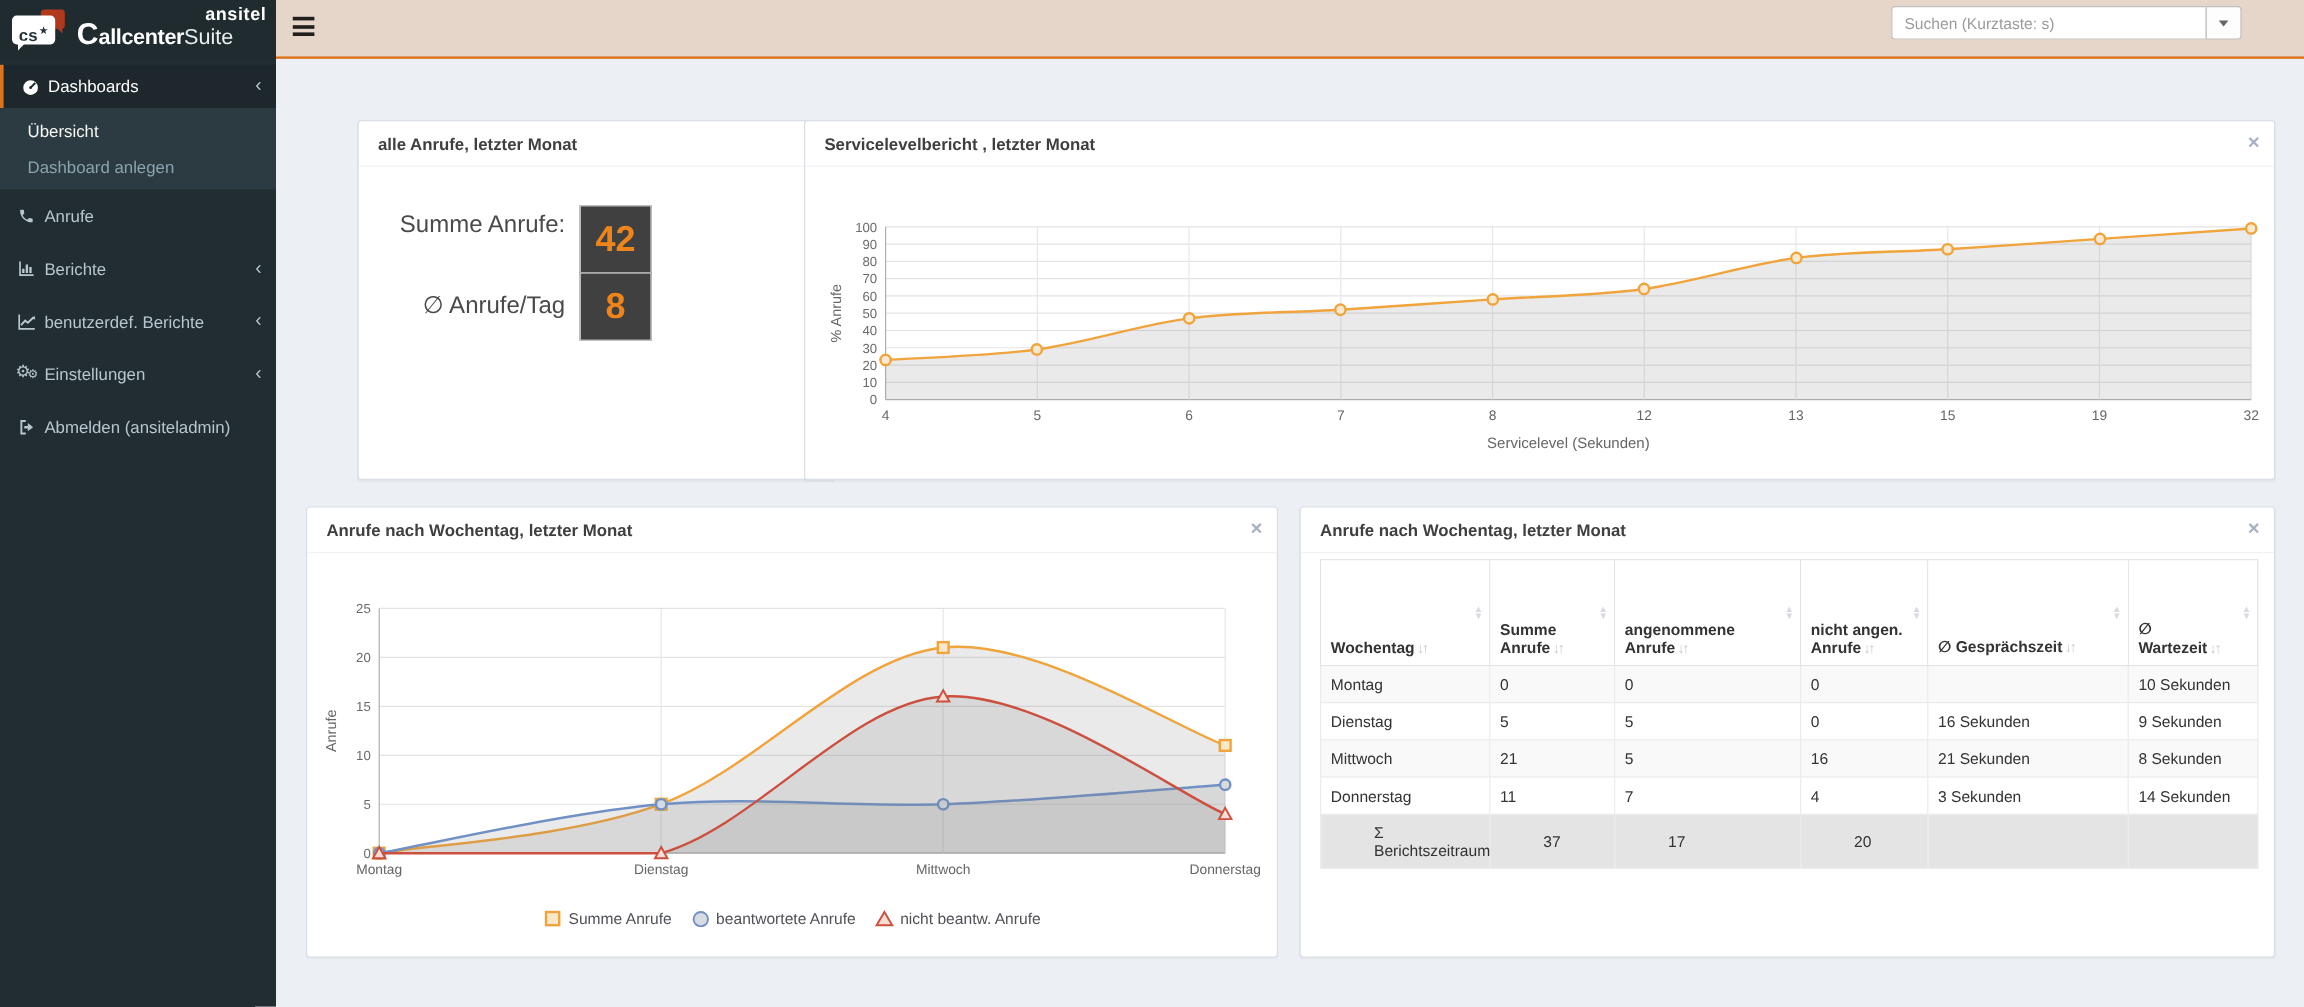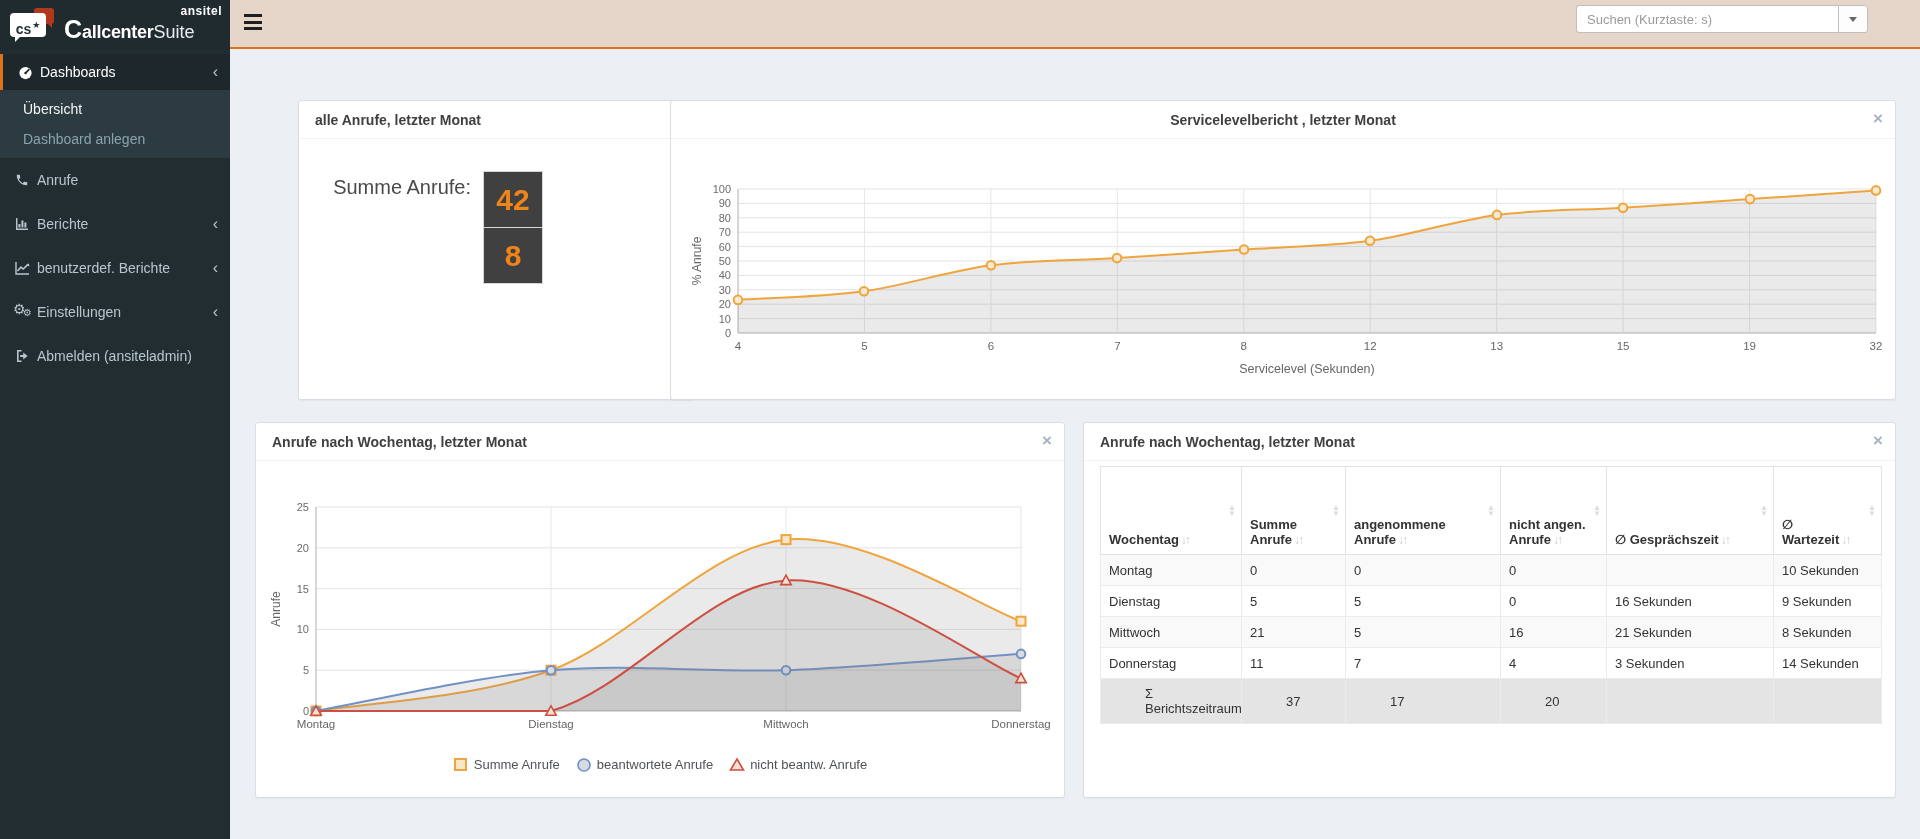--- a/index.html
+++ b/index.html
@@ -10,21 +10,21 @@
   .sidebar { position:absolute; left:0; top:0; width:230px; height:839px; background:#222d32; z-index:5; }
   .logo { height:50px; background:#202b30; display:flex; align-items:center; padding-left:10px; position:relative; }
   .logo-badge { position:relative; width:46px; height:38px; flex:0 0 auto; }
   .badge-back { position:absolute; right:2px; top:2px; width:20px; height:16px; background:#b0381c; border-radius:3px; }
   .badge-back:after { content:""; position:absolute; right:2px; bottom:-4px; border:4px solid transparent; border-top-color:#b0381c; border-right-color:#b0381c; }
   .badge-front { position:absolute; left:0; top:7px; width:36px; height:24px; background:#fff; border-radius:4px;
                  color:#22313a; font-weight:bold; font-size:14px; text-align:center; line-height:24px; }
   .badge-front .star { font-size:9px; vertical-align:6px; margin-left:1px; }
   .badge-front:after { content:""; position:absolute; left:5px; bottom:-5px; border:4px solid transparent; border-top-color:#fff; border-left-color:#fff; }
   .logo-text { position:relative; margin-left:8px; width:158px; height:38px; }
-  .logo-tag { position:absolute; right:0; top:-2px; color:#fff; font-size:12px; font-weight:bold; letter-spacing:.5px; }
+  .logo-tag { position:absolute; right:0; top:-2px; color:#fff; font-size:15px; font-weight:bold; letter-spacing:.5px; }
   .logo-word { position:absolute; left:0; bottom:0; color:#fff; white-space:nowrap; }
   .logo-word .w-c { font-size:25px; font-weight:bold; }
   .logo-word .w-mid { font-size:18px; font-weight:bold; letter-spacing:-.3px; }
   .logo-word .w-light { font-size:18px; font-weight:300; color:#e9edf0; }
 
   .nav { padding-top:4px; }
   .nav-item { position:relative; height:36px; display:flex; align-items:center; padding-left:15px; color:#b8c7ce; font-size:14px; cursor:pointer; }
   .nav-item .ni-icon { width:22px; flex:0 0 22px; display:flex; align-items:center; }
   .nav-item.active { background:#1e282c; color:#fff; border-left:3px solid #dd731c; }
   .nav-item.flow { height:44px; }
@@ -57,21 +57,21 @@
   #panel-calls { left:255px; top:100px; width:397px; height:300px;margin-left:43px; }
   #panel-calls .panel-bd { height:260px; }
   .kpi-label { position:absolute; left:0; width:172px; text-align:right; font-size:20px; color:#4a4a4a; }
   .kpi-box { position:absolute; left:184px; width:60px; height:57px; border:1px solid #d6d6d6; background:#404040;
              display:flex; align-items:center; justify-content:center; font-size:30px; font-weight:bold; color:#ef8418; }
   #kpi-label-1 { top:20px; height:57px; line-height:57px; }
   #kpi-box-1 { top:32px; }
   #kpi-label-2 { top:88px; height:57px; line-height:57px; }
   #kpi-box-2 { top:88px; }
 
-  #panel-service { left:670px; top:100px; width:1226px; height:300px;text-align:center; }
+  #panel-service { left:670px; top:100px; width:1226px; height:300px; }
   #panel-weekday-chart { left:255px; top:422px; width:810px; height:376px; }
   #panel-weekday-table { left:1083px; top:422px; width:813px; height:376px; }
 
   svg text { font-family:"Liberation Sans","DejaVu Sans",sans-serif; }
 
   .legend { display:flex; justify-content:center; align-items:center; gap:16px; margin-top:2px; }
   .legend-item { display:flex; align-items:center; gap:5px; font-size:13px; color:#4f5257; cursor:pointer; }
 
   
   .tbl-wrap { padding:5px 16px 0 16px; }
@@ -186,20 +186,21 @@
 </header>
 
 <section class="panel" id="panel-calls">
   <div class="panel-hd">
     <span class="panel-title">alle Anrufe, letzter Monat</span>
     <span class="panel-close">×</span>
   </div>
   <div class="panel-bd">
     <div class="kpi-label" id="kpi-label-1">Summe Anrufe:</div>
     <div class="kpi-box" id="kpi-box-1">42</div>
+    <div class="kpi-label" id="kpi-label-2">∅ Anrufe/Tag</div>
     <div class="kpi-box" id="kpi-box-2">8</div>
   </div>
 </section>
 
 <section class="panel" id="panel-service">
   <div class="panel-hd">
     <span class="panel-title">Servicelevelbericht , letzter Monat</span>
     <span class="panel-close">×</span>
   </div>
   <div class="panel-bd">

